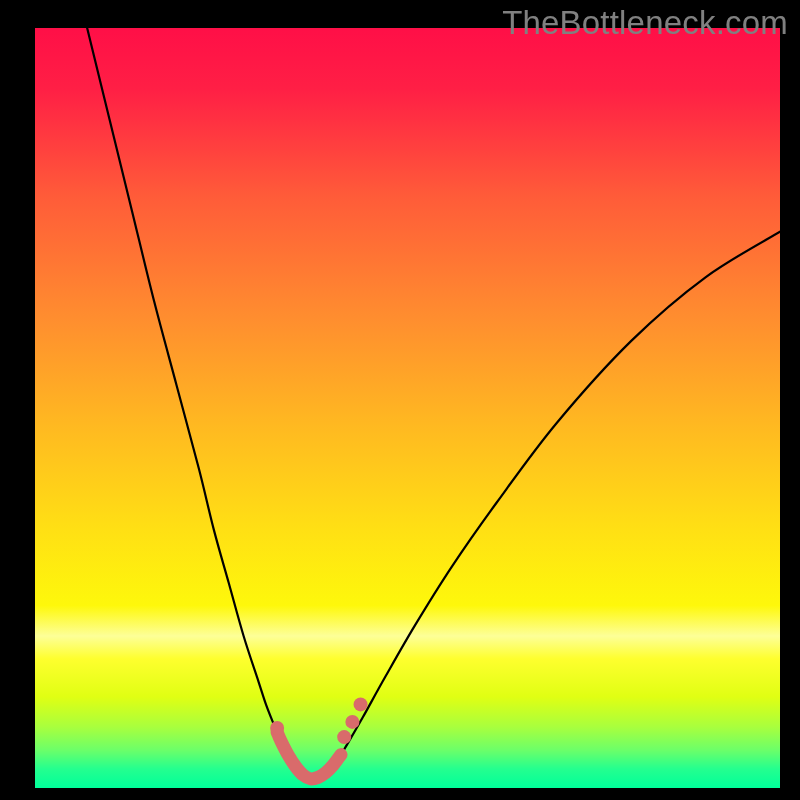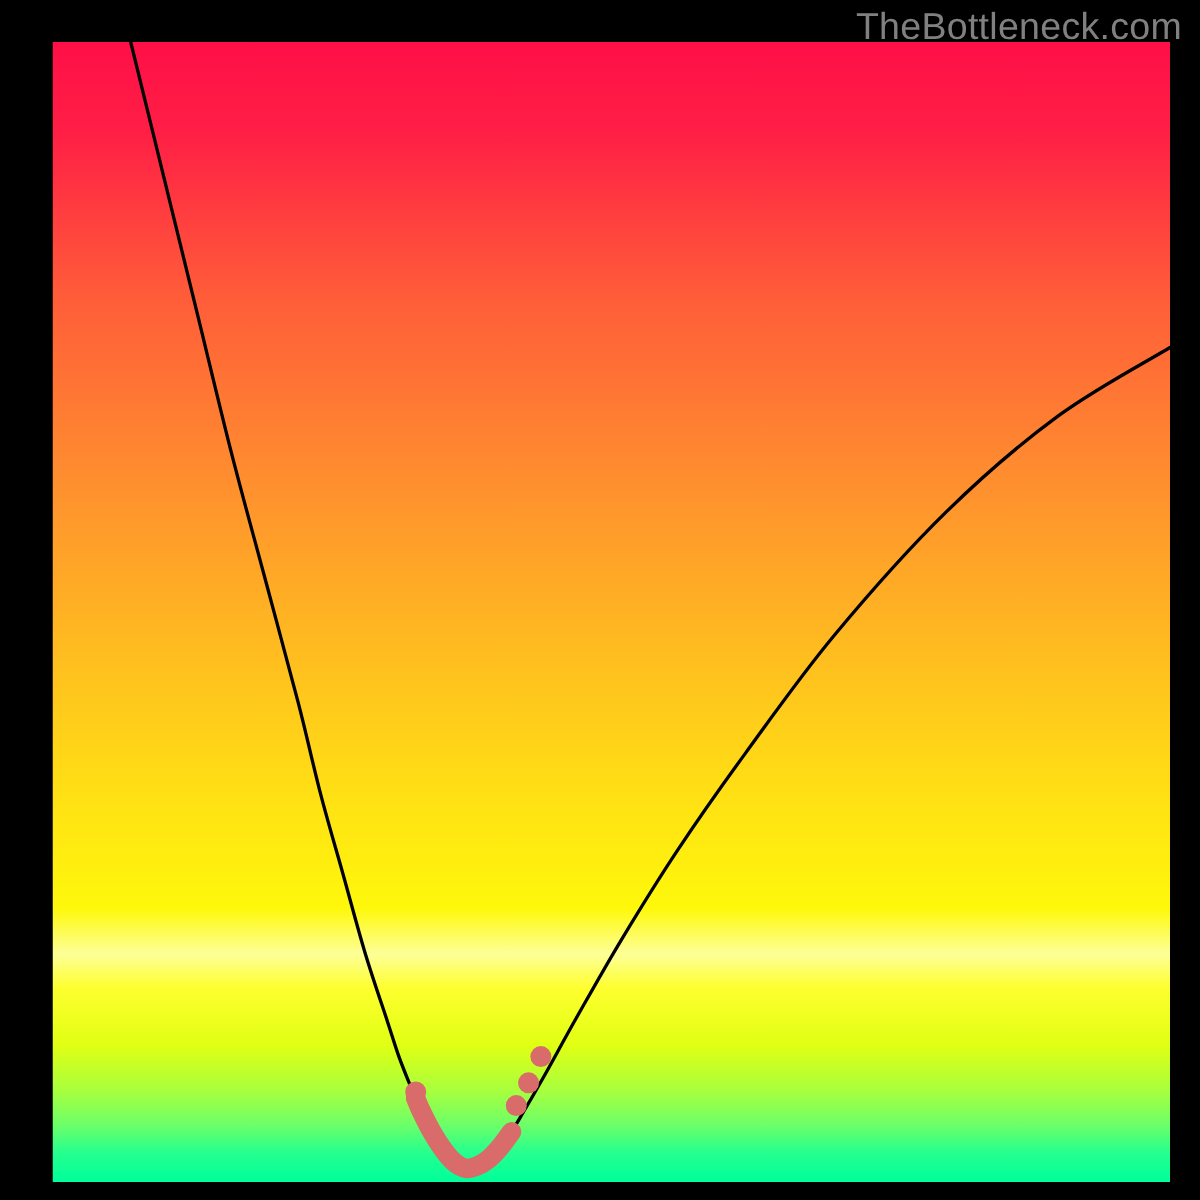--- a/index.html
+++ b/index.html
@@ -15,21 +15,21 @@
     width: 800px;
     height: 800px;
     background: #000;
   }
   .watermark {
     position: absolute;
     top: 4px;
     right: 12px;
     color: #808080;
     font-family: Arial, Helvetica, sans-serif;
-    font-size: 25px;
+    font-size: 33px;
     letter-spacing: 0.2px;
     z-index: 5;
   }
   .plot-area {
     position: absolute;
     left: 35px;
     top: 28px;
     width: 745px;
     height: 760px;
     overflow: visible;

